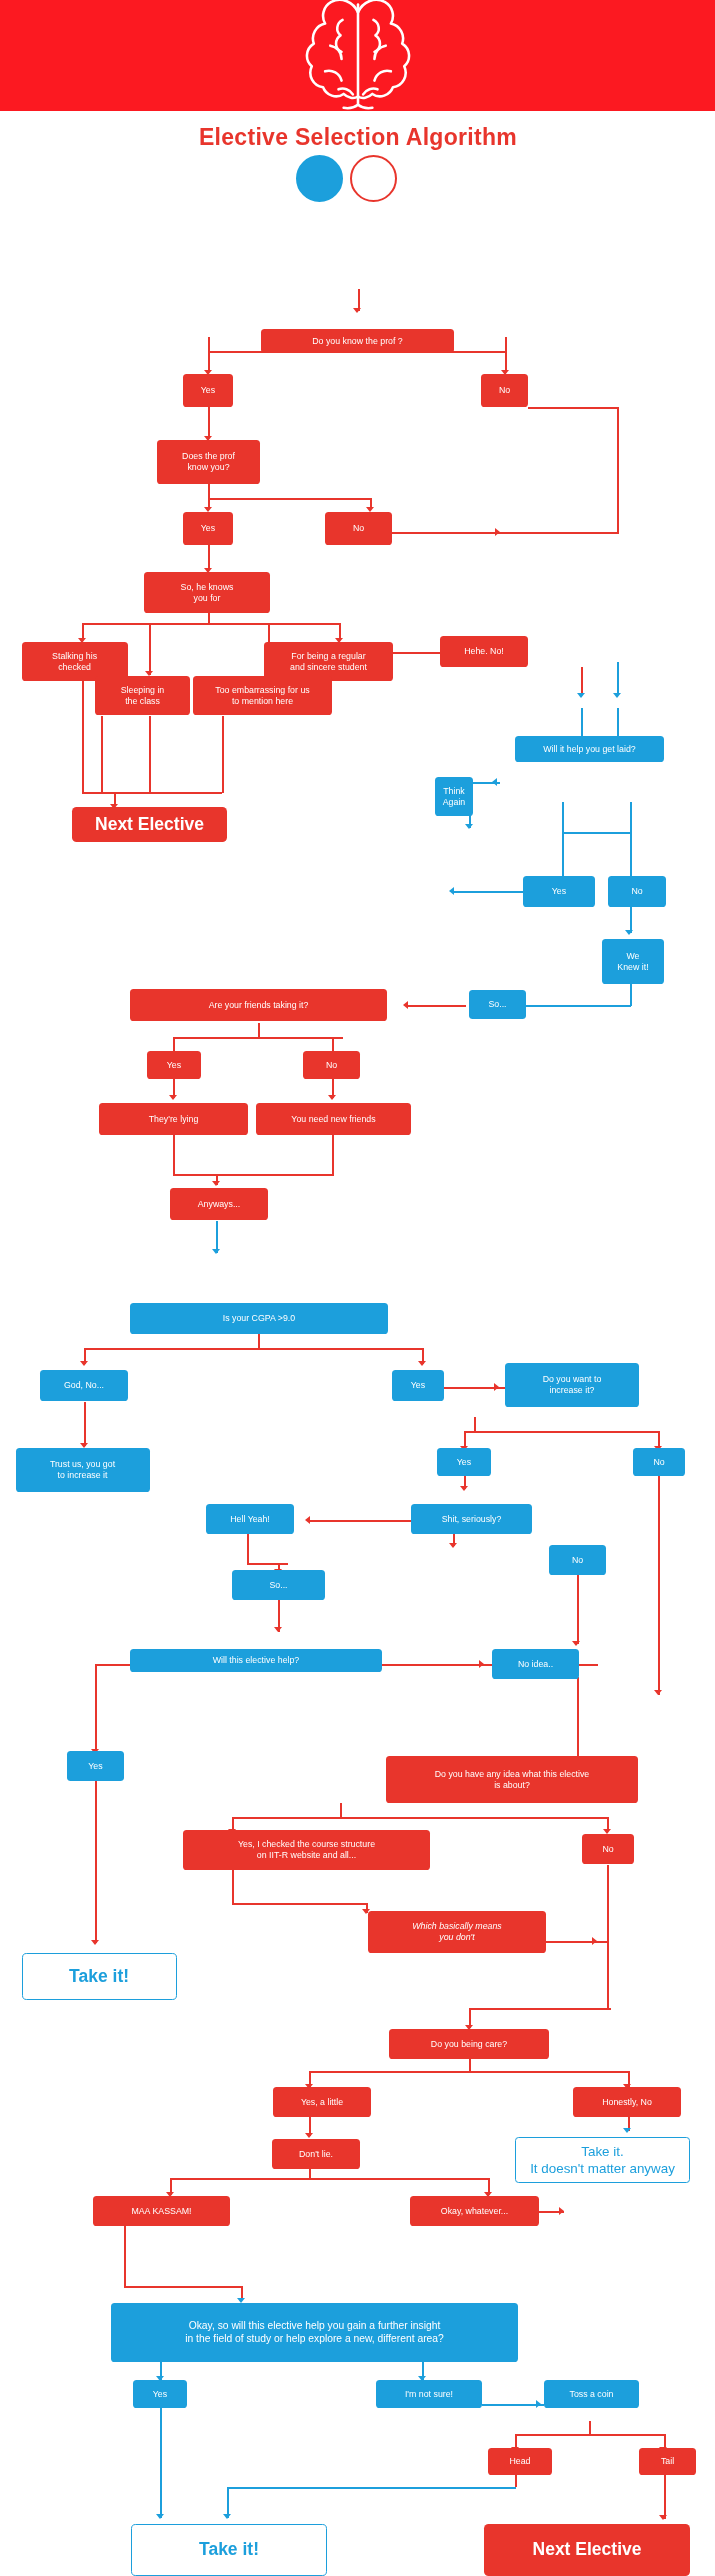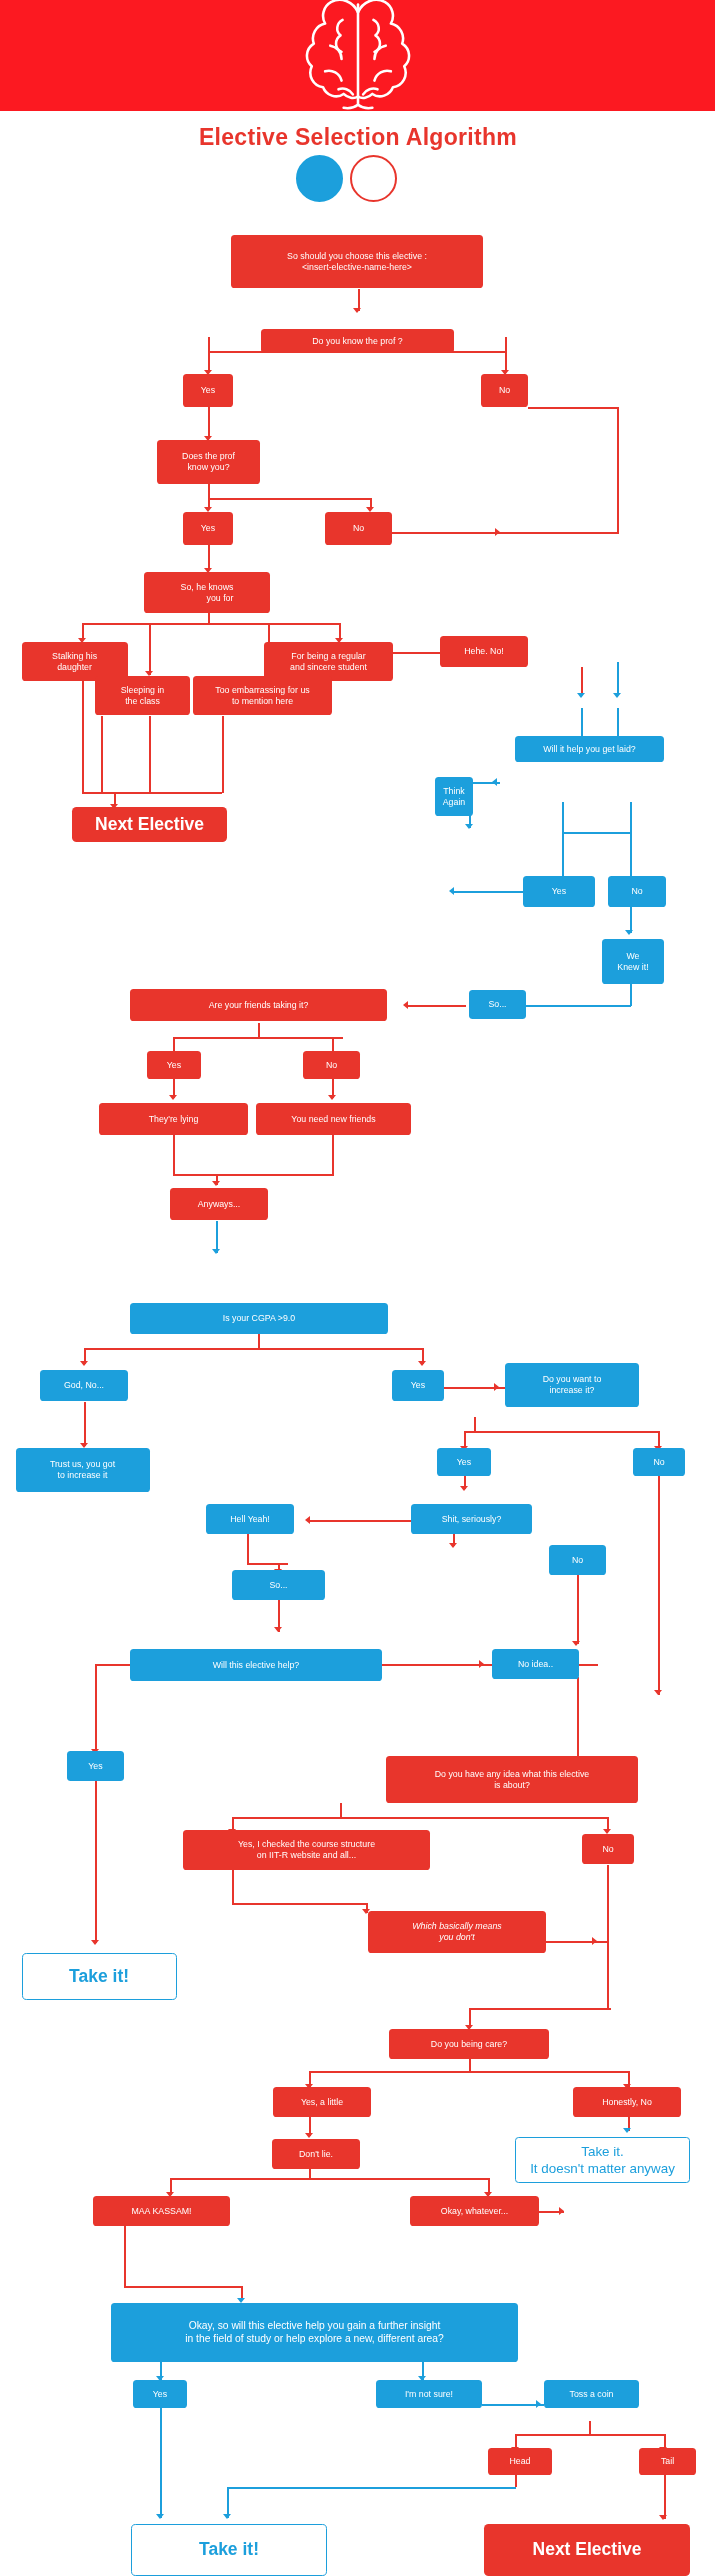--- a/index.html
+++ b/index.html
@@ -342,41 +342,39 @@
   <div class="ln v" style="left:515px;top:2473px;height:14.4px;"></div>
   <div class="ln b v" style="left:227px;top:2487px;height:31px;"></div>
   <div class="arrow down b" style="left:223px;top:2514px;"></div>
 
   <div class="ln v b" style="left:160px;top:2407px;height:111px;"></div>
   <div class="arrow down b" style="left:156px;top:2514px;"></div>
 
   <div class="ln v" style="left:664px;top:2473px;height:46px;"></div>
   <div class="arrow down" style="left:659px;top:2515px;"></div>
 
-  <div class="node red" style="left:231px;top:235px;width:252px;height:53px;white-space:pre-line;">So should you choose this elective :
-&lt;insert-elective-name-here&gt;</div>
 
   <div class="node red" style="left:261px;top:329px;width:193px;height:24px;">Do you know the prof ?</div>
 
   <div class="node red" style="left:183px;top:374px;width:50px;height:33px;">Yes</div>
 
   <div class="node red" style="left:481px;top:374px;width:47px;height:33px;">No</div>
 
   <div class="node red" style="left:157px;top:440px;width:103px;height:44px;white-space:pre-line;">Does the prof
 know you?</div>
 
   <div class="node red" style="left:183px;top:512px;width:50px;height:33px;">Yes</div>
 
   <div class="node red" style="left:325px;top:512px;width:67px;height:33px;">No</div>
 
-  <div class="node red" style="left:144px;top:572px;width:126px;height:41px;white-space:pre-line;text-align:right;">So, he knows
+  <div class="node red" style="left:144px;top:572px;width:126px;height:41px;white-space:pre-line;">So, he knows
 you for</div>
 
   <div class="node red" style="left:21.6px;top:642px;width:106px;height:39px;white-space:pre-line;">Stalking his
-daughter</div>
+checked</div>
 
   <div class="node red" style="left:264px;top:642px;width:129px;height:39px;white-space:pre-line;">For being a regular
 and sincere student</div>
 
   <div class="node red" style="left:95px;top:676px;width:95px;height:39px;white-space:pre-line;">Sleeping in
 the class</div>
 
   <div class="node red" style="left:193px;top:676px;width:139px;height:39px;white-space:pre-line;">Too embarrassing for us
 to mention here</div>
 
@@ -427,21 +425,21 @@
 to increase it</div>
 
   <div class="node blue" style="left:206px;top:1504px;width:88px;height:30px;">Hell Yeah!</div>
 
   <div class="node blue" style="left:411px;top:1504px;width:121px;height:30px;">Shit, seriously?</div>
 
   <div class="node blue" style="left:549px;top:1545px;width:57px;height:30px;">No</div>
 
   <div class="node blue" style="left:232px;top:1570px;width:93px;height:30px;">So...</div>
 
-  <div class="node blue" style="left:130px;top:1649px;width:252px;height:32px;">Will this elective help?</div>
+  <div class="node blue" style="left:130px;top:1649px;width:252px;height:23px;">Will this elective help?</div>
 
   <div class="node blue" style="left:492px;top:1649px;width:87px;height:30px;">No idea..</div>
 
   <div class="node blue" style="left:67px;top:1751px;width:57px;height:30px;">Yes</div>
 
   <div class="node red" style="left:183px;top:1830px;width:247px;height:40px;white-space:pre-line;">Yes, I checked the course structure
 on IIT-R website and all...</div>
 
   <div class="node red" style="left:386px;top:1756px;width:252px;height:47px;white-space:pre-line;">Do you have any idea what this elective
 is about?</div>

